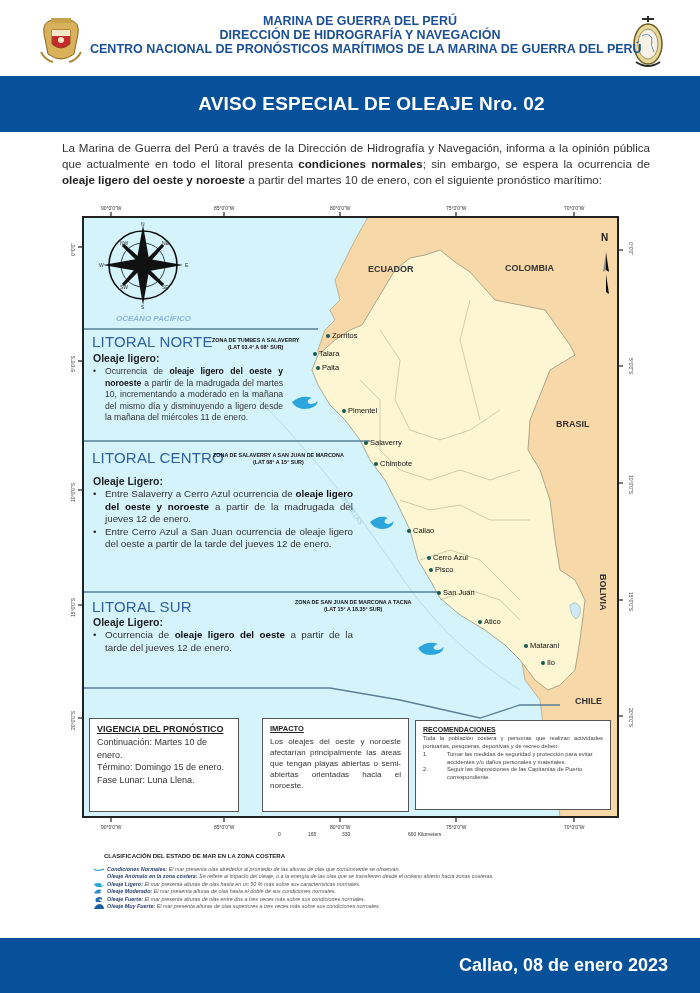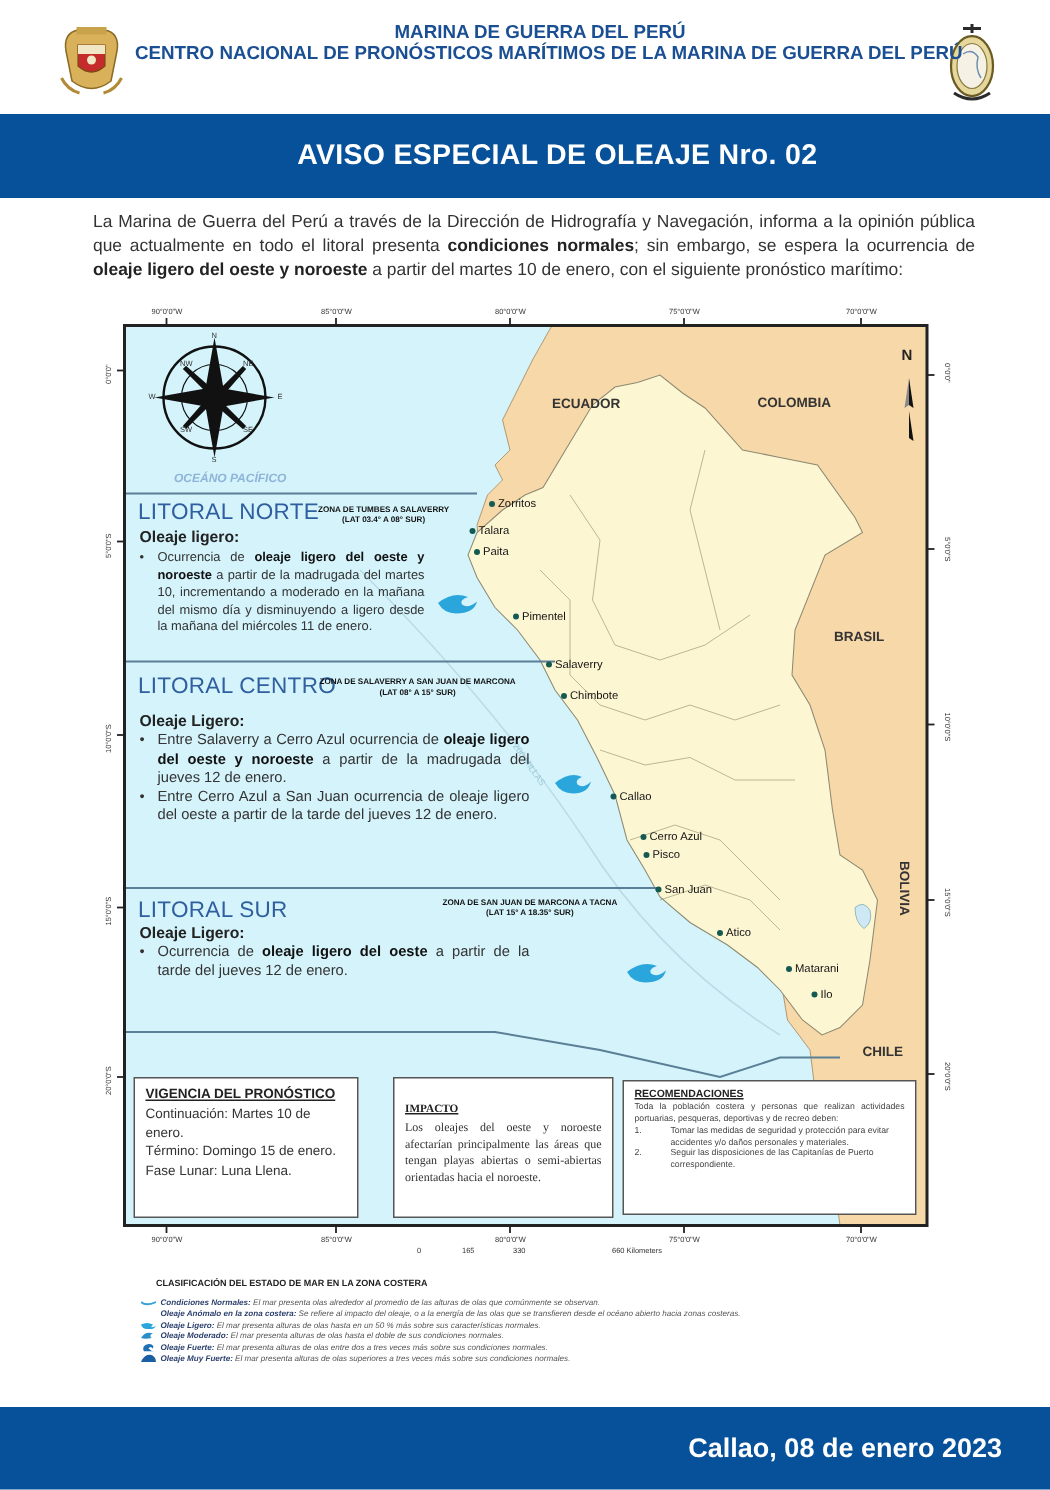--- a/index.html
+++ b/index.html
@@ -56,20 +56,21 @@
   <svg width="36" height="56" viewBox="0 0 36 56">
     <path d="M18 2 v6 M12 5 h12" stroke="#2b2b2b" stroke-width="2"></path>
     <ellipse cx="18" cy="30" rx="14" ry="20" fill="#e6d79c" stroke="#6b5a22" stroke-width="1.5"></ellipse>
     <ellipse cx="18" cy="30" rx="10" ry="15" fill="#f5f1e4" stroke="#8a7a40" stroke-width="0.8"></ellipse>
     <path d="M12 22 q6 -4 10 2 q-2 8 2 14" stroke="#6f8fb0" stroke-width="1" fill="none"></path>
     <path d="M6 48 q12 8 24 0" stroke="#2b2b2b" stroke-width="2" fill="none"></path>
   </svg>
 </div>
 <div id="hdr-lines">
   <div>MARINA DE GUERRA DEL PERÚ</div>
+  <div>DIRECCIÓN DE HIDROGRAFÍA Y NAVEGACIÓN</div>
   <div>CENTRO NACIONAL DE PRONÓSTICOS MARÍTIMOS DE LA MARINA DE GUERRA DEL PERÚ</div>
 </div>
 
 <div id="title-bar">
   <span>AVISO ESPECIAL DE OLEAJE Nro. 02</span>
 </div>
 
 <div id="intro"><span>La Marina de Guerra del Perú a través de la Dirección de Hidrografía y Navegación, informa a la opinión pública que actualmente en todo el litoral presenta </span><b>condiciones normales</b><span>; sin embargo, se espera la ocurrencia de </span><b>oleaje ligero del oeste y noroeste</b><span> a partir del martes 10 de enero, con el siguiente pronóstico marítimo:</span></div>
 
 <div id="map">
@@ -249,21 +250,21 @@
   </div>
 
   <div class="box" style="left:89px;top:518px;width:150px;height:94px;padding:5px 7px;">
     <div class="box-h" style="font-size:9px;">VIGENCIA DEL PRONÓSTICO</div>
     <div style="font-size:9px;line-height:12.5px;color:#333;margin-top:2px;">
       <div>Continuación: Martes 10 de enero.</div>
       <div>Término: Domingo 15 de enero.</div>
       <div>Fase Lunar: Luna Llena.</div>
     </div>
   </div>
-  <div class="box" style="left:262px;top:518px;width:147px;height:94px;padding:15px 7px;font-family:Liberation Serif, serif;">
+  <div class="box" style="left:262px;top:518px;width:147px;height:94px;padding:5px 7px;">
     <div class="box-h" style="font-size:7.5px;">IMPACTO</div>
     <div style="font-size:8px;line-height:11px;color:#333;margin-top:3px;text-align:justify;">Los oleajes del oeste y noroeste afectarían principalmente las áreas que tengan playas abiertas o semi-abiertas orientadas hacia el noroeste.</div>
   </div>
   <div class="box" style="left:415px;top:520px;width:196px;height:90px;padding:5px 7px;">
     <div class="box-h" style="font-size:7px;">RECOMENDACIONES</div>
     <div style="font-size:5.8px;line-height:7.5px;color:#444;margin-top:2px;text-align:justify;">Toda la población costera y personas que realizan actividades portuarias, pesqueras, deportivas y de recreo deben:</div>
     <div style="font-size:5.8px;line-height:7.5px;color:#444;position:relative;padding-left:24px;margin-top:1px;">
       <span style="position:absolute;left:0;">1.</span>
       <span>Tomar las medidas de seguridad y protección para evitar accidentes y/o daños personales y materiales.</span>
     </div>

